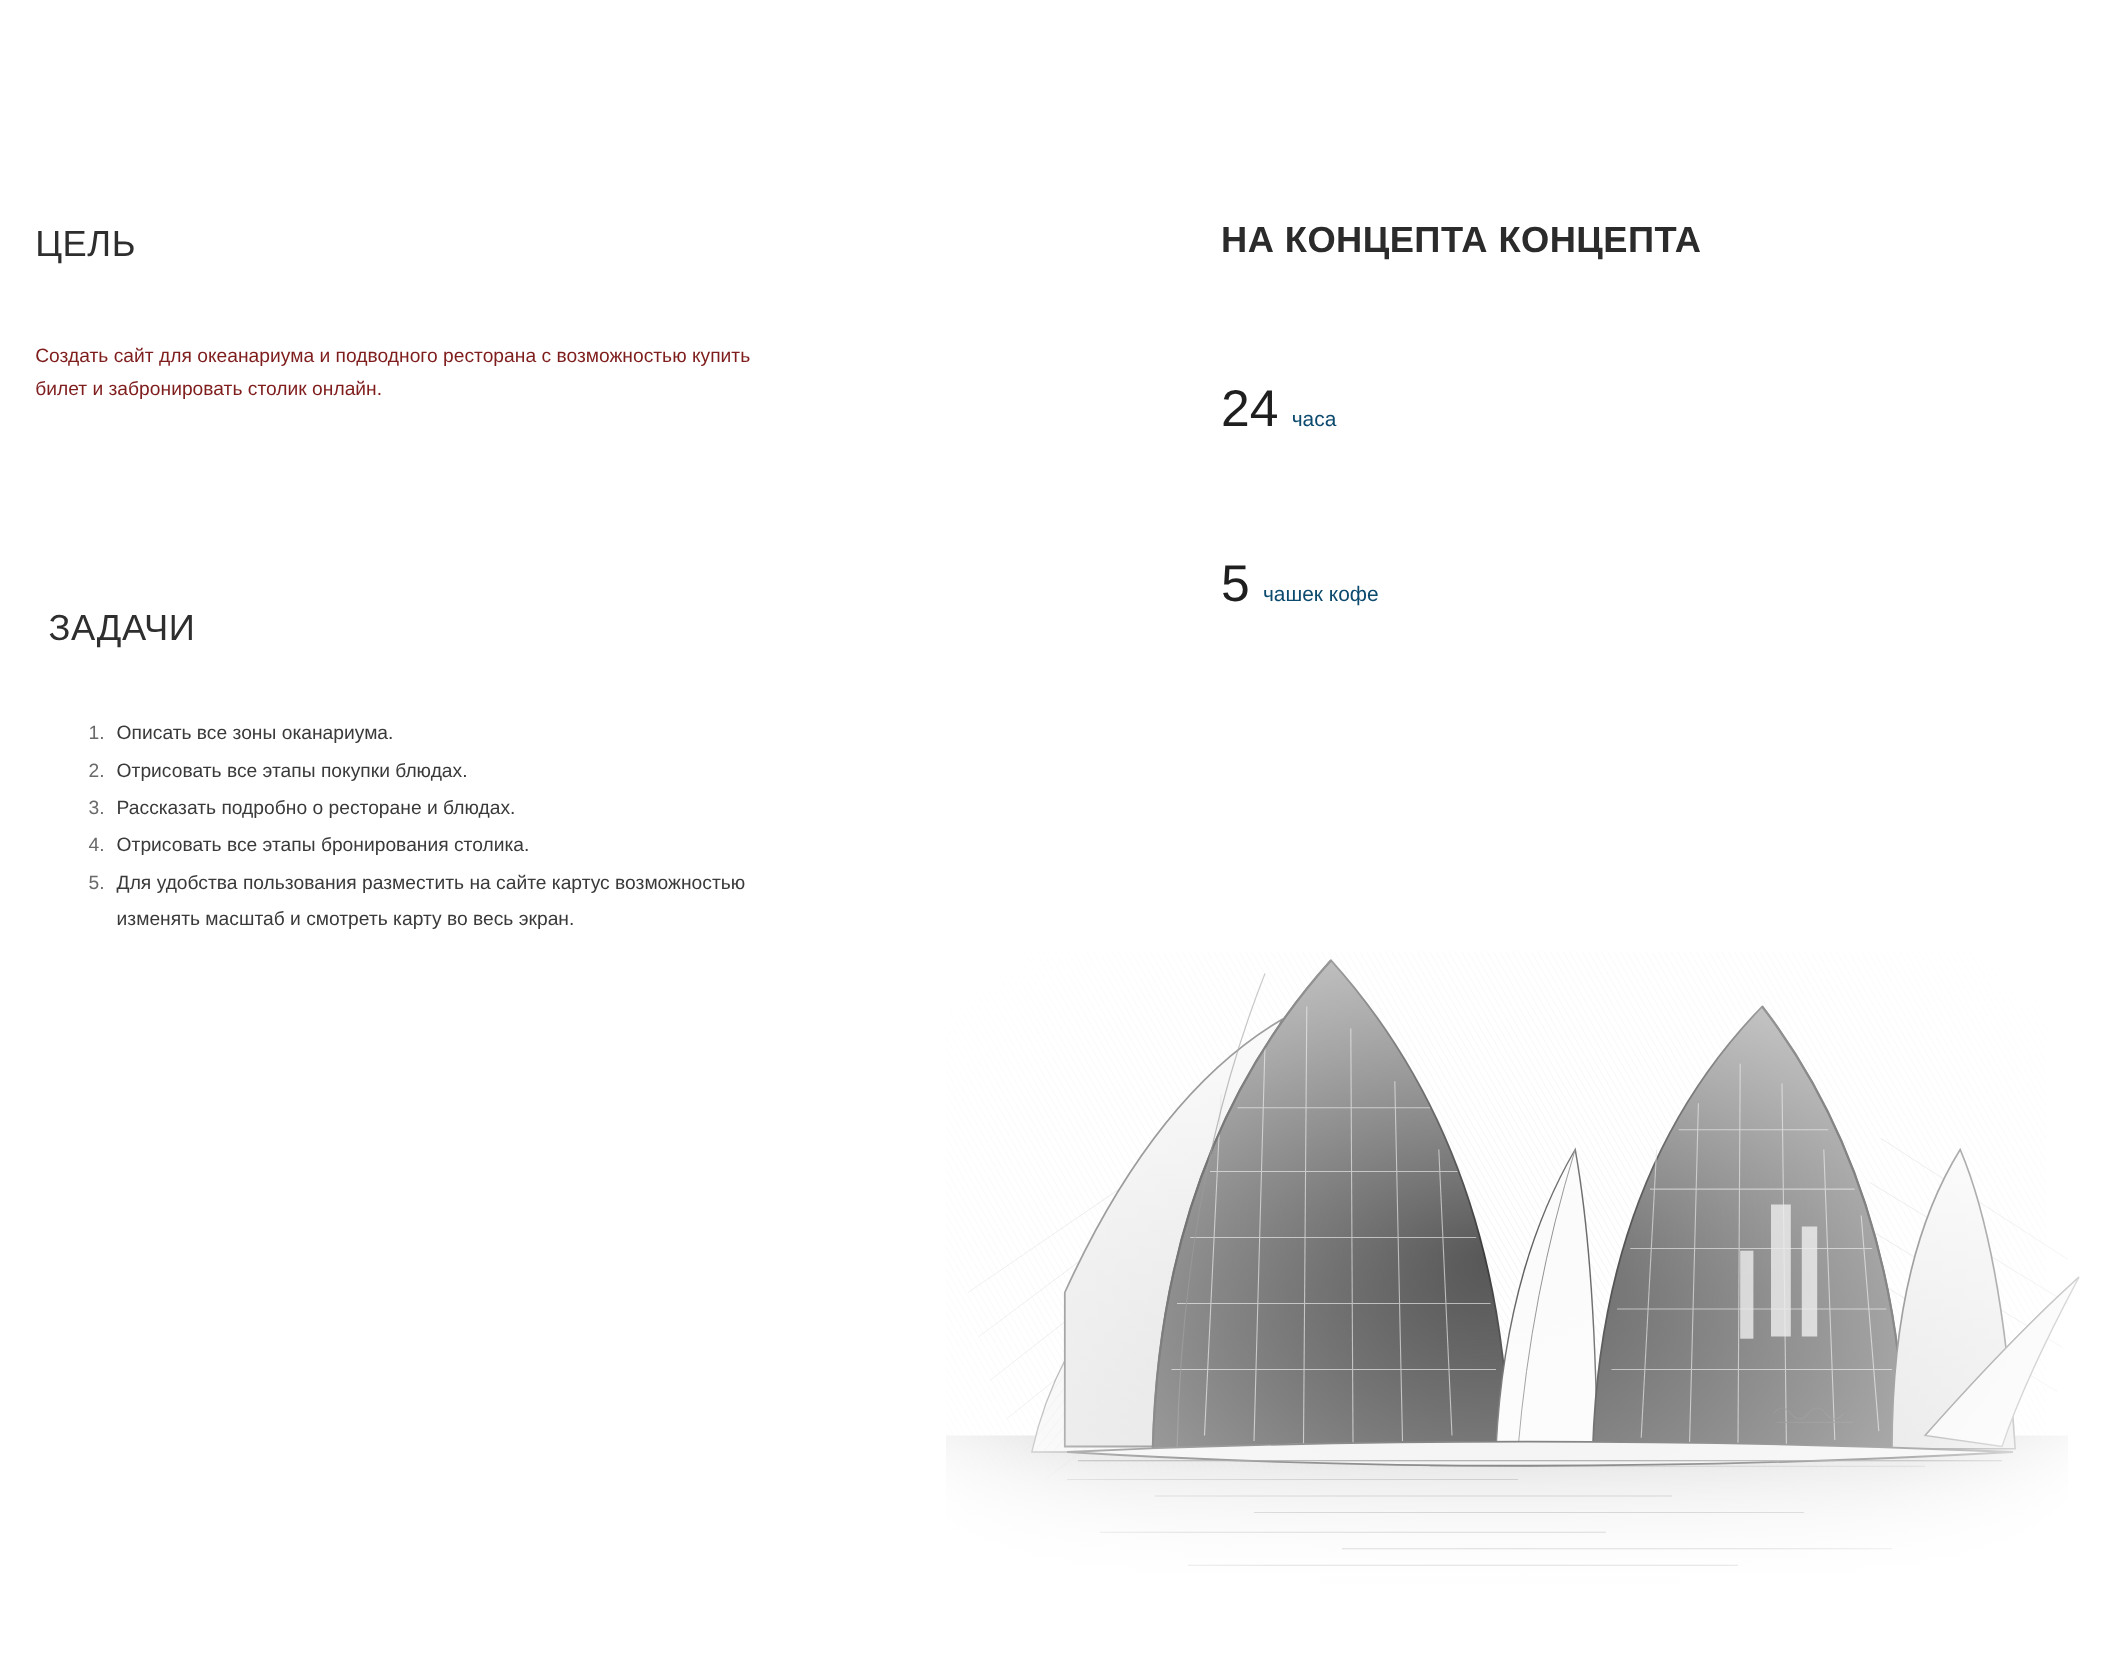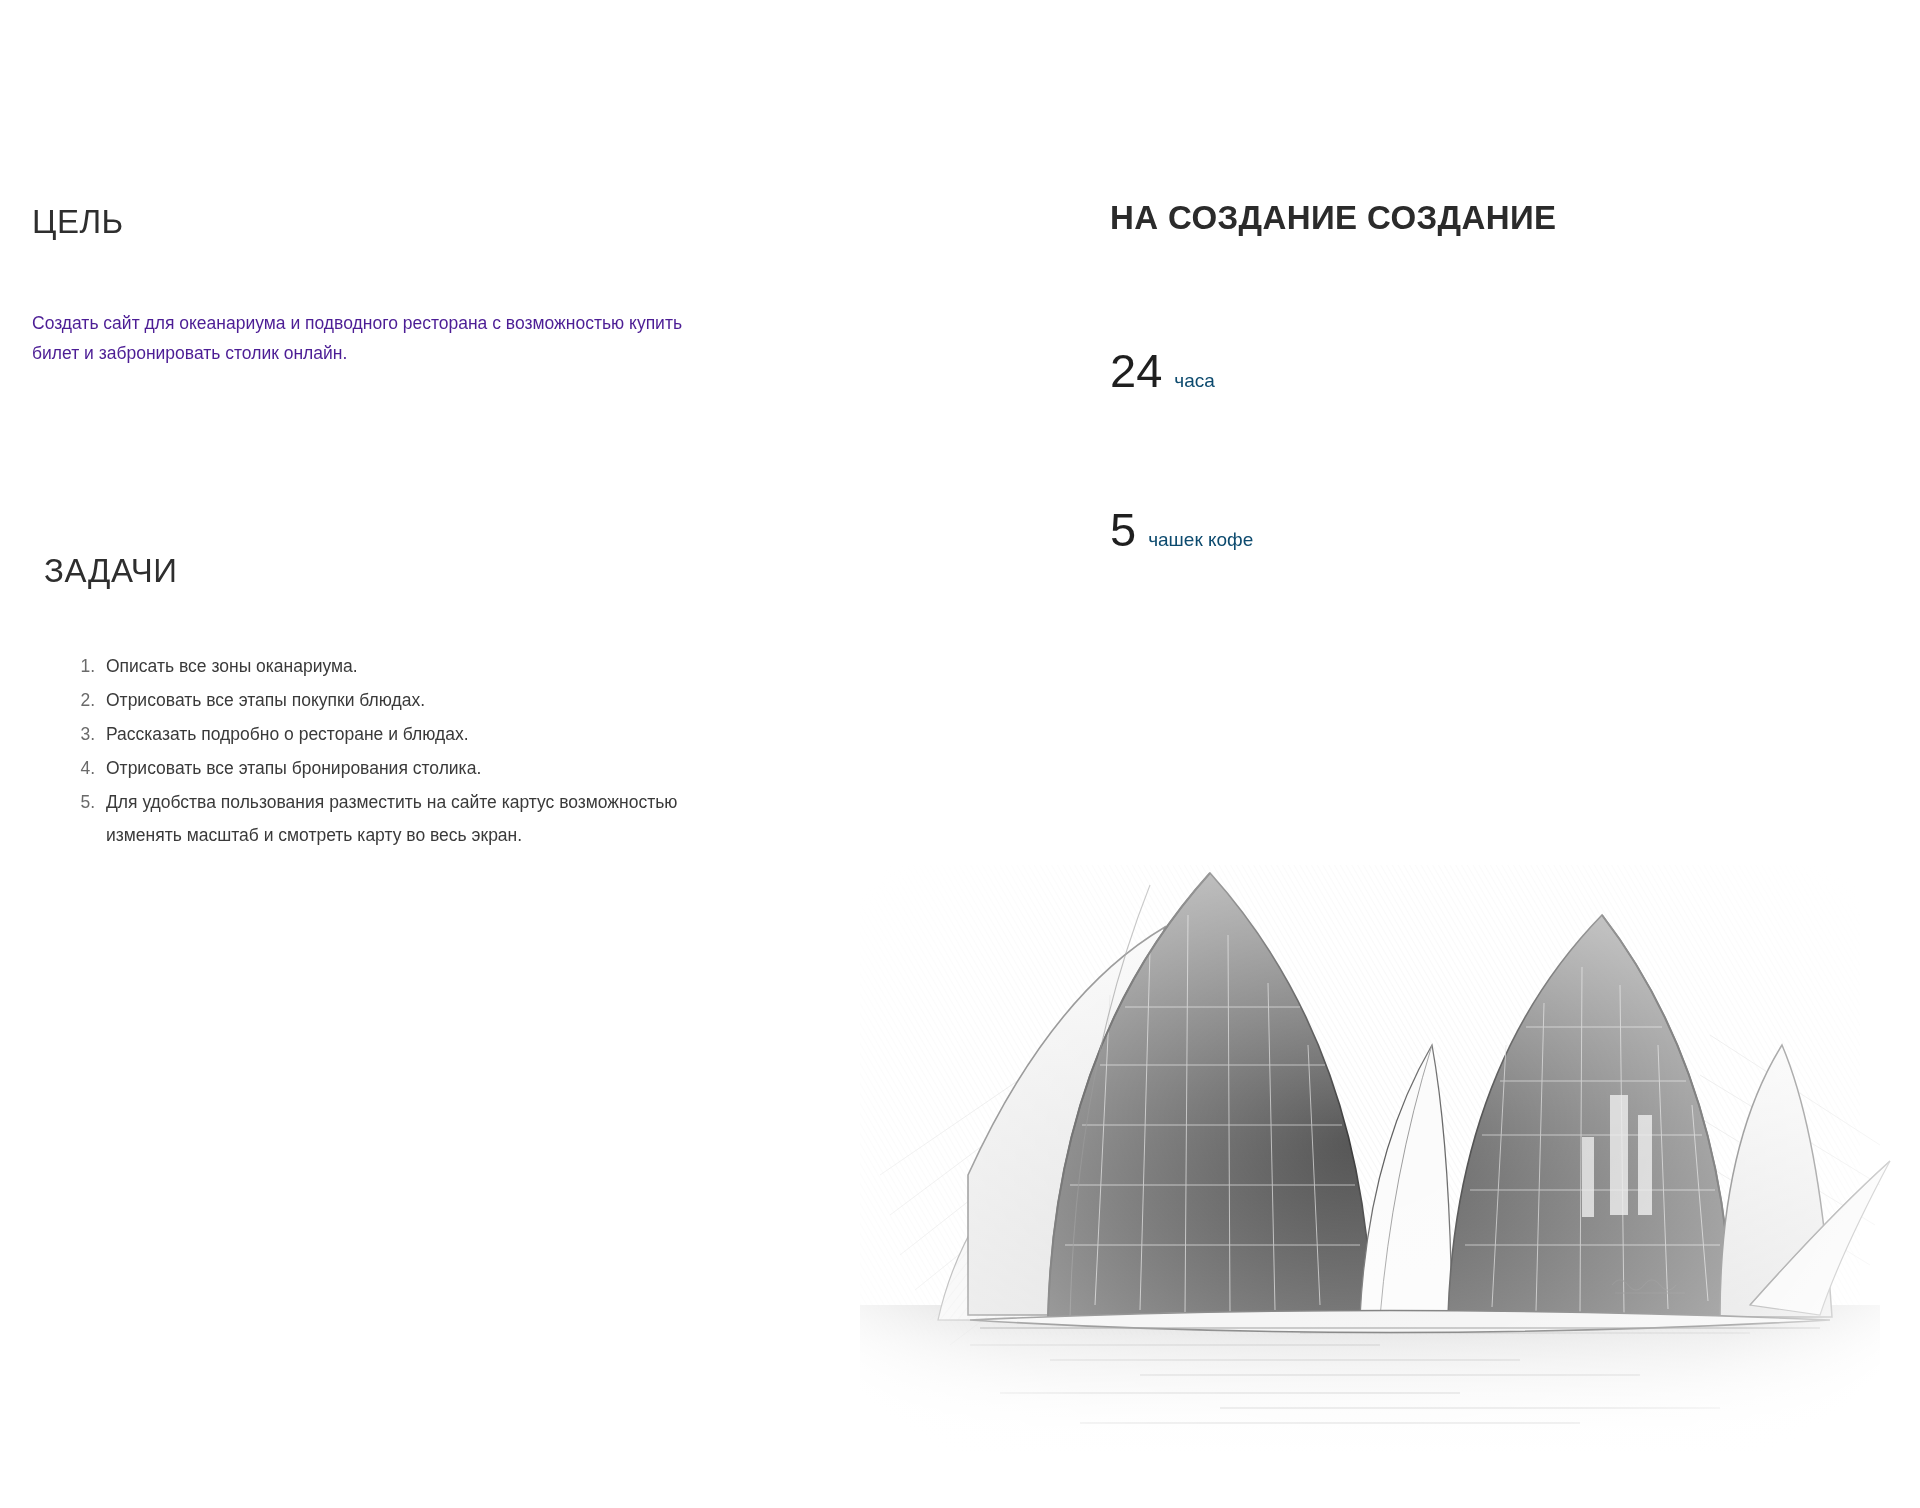--- a/index.html
+++ b/index.html
@@ -41,21 +41,21 @@
 
   #goal-title { position: absolute; left: 0; top: 176px; }
 
   #goal-text {
     position: absolute;
     left: 0;
     top: 290px;
     width: 690px;
     font-size: 17.5px;
     line-height: 30px;
-    color: #4c1d95;
+    color: #7f1d1d;
   }
 
   #tasks-title { position: absolute; left: 12px; top: 525px; }
 
   .tasks-list {
     position: absolute;
     left: 16px;
     top: 638px;
     width: 660px;
     margin: 12px;
@@ -145,21 +145,21 @@
       <li>Описать все зоны оканариума.</li>
       <li>Отрисовать все этапы покупки блюдах.</li>
       <li>Рассказать подробно о ресторане и блюдах.</li>
       <li>Отрисовать все этапы бронирования столика.</li>
       <li>Для удобства пользования разместить на сайте картус возможностью изменять масштаб и смотреть карту во весь экран.</li>
     </ol>
   </div>
 
   <div class="right-col">
 
-    <h2 id="concept-title">НА СОЗДАНИЕ СОЗДАНИЕ</h2>
+    <h2 id="concept-title">НА КОНЦЕПТА КОНЦЕПТА</h2>
 
     <div class="stat-block" id="stat-spent">
       <div class="stat-value-row">
         <span class="stat-number">24</span>
         <span class="stat-unit">часа</span>
       </div>
     </div>
 
     <div class="stat-block" id="stat-drunk">
       <div class="stat-value-row">

